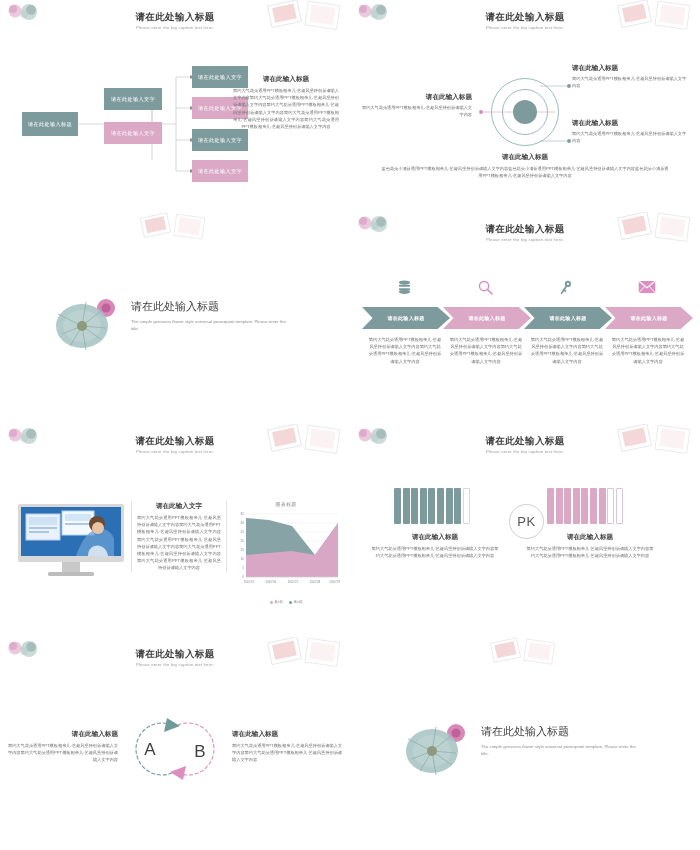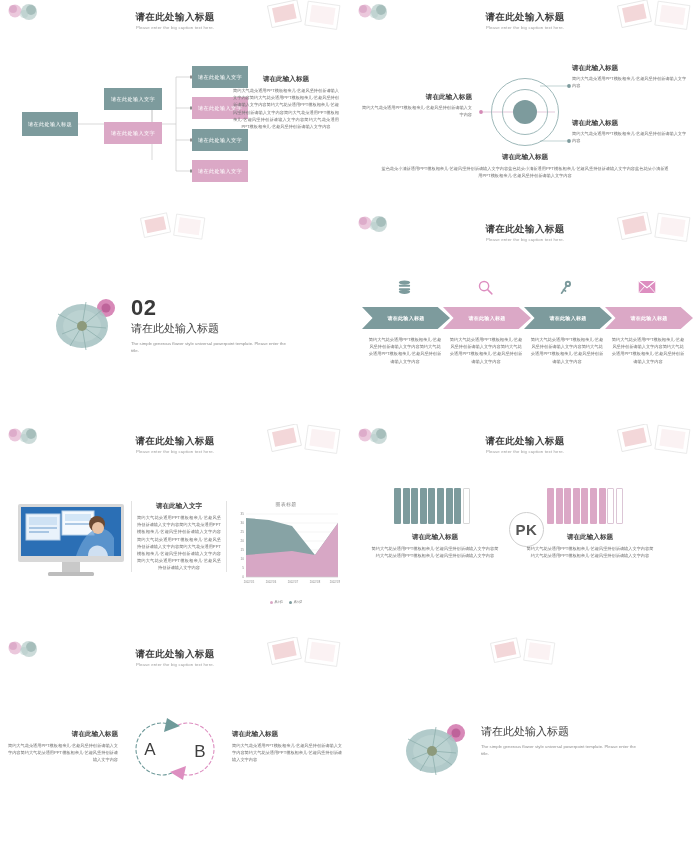--- a/index.html
+++ b/index.html
@@ -63,22 +63,22 @@
   .s5-mid .blk-body{text-align:justify;text-align-last:center;}
   .chartbox{position:absolute;left:232px;top:77px;width:108px;height:110px;}
   .ct{font-size:5px;color:#8a8a8a;text-align:center;letter-spacing:.3px;}
   .legend{display:flex;justify-content:center;gap:6px;margin-top:2px;font-size:3.4px;color:#6e6e6e;}
   .lg{display:flex;align-items:center;gap:1.5px;}
   .lgs{width:3px;height:3px;border-radius:50%;display:inline-block;}
 
   
   .barblk{position:absolute;top:64px;height:36px;display:flex;gap:1.6px;}
   .bar{width:7px;height:36px;border-radius:1px;box-sizing:border-box;}
-  .pk{position:absolute;left:159px;top:88px;width:33px;height:33px;border-radius:50%;border:.7px solid #cfcfcf;
-      display:flex;align-items:center;justify-content:center;font-size:15px;color:#555;letter-spacing:.5px;font-weight:bold;}
+  .pk{position:absolute;left:159px;top:80px;width:33px;height:33px;border-radius:50%;border:.7px solid #cfcfcf;
+      display:flex;align-items:center;justify-content:center;font-size:13px;color:#555;letter-spacing:.5px;}
   .s6-cap{position:absolute;top:108px;width:128px;}
 
   
   .ab{position:absolute;left:110px;top:72px;width:130px;height:80px;}
   .abL{position:absolute;left:6px;top:92px;width:112px;}
   .abR{position:absolute;left:232px;top:92px;width:112px;}
   .abL .blk-title,.abL .blk-body{text-align:right;}
   .abR .blk-title,.abR .blk-body{text-align:left;}
 </style>
 </head>
@@ -229,21 +229,20 @@
           <ellipse cx="30" cy="32" rx="19" ry="16"></ellipse>
         </g>
         <g stroke="#8fb0ae" stroke-width="1" opacity=".8">
           <path d="M30,32 L6,20 M30,32 L10,40 M30,32 L18,52 M30,32 L34,56 M30,32 L50,46 M30,32 L54,34 M30,32 L50,16 M30,32 L34,8"></path>
         </g>
         <circle cx="30" cy="32" r="5" fill="#8d9a7c"></circle>
       </g>
     </svg>
 
     <div class="sect">
-      <div class="num">02</div>
       <div class="stitle">请在此处输入标题</div>
       <div class="sdesc">The  simple generous flower style universal powerpoint template. Please enter the title.</div>
     </div>
   </div>
 
   <div class="slide">
     <svg class="flower-tl" viewBox="0 0 46 22">
       <g opacity=".85">
         <circle cx="11" cy="9" r="6.5" fill="#d489b4" opacity=".55"></circle>
         <circle cx="9" cy="7" r="4" fill="#c878a8" opacity=".45"></circle>

